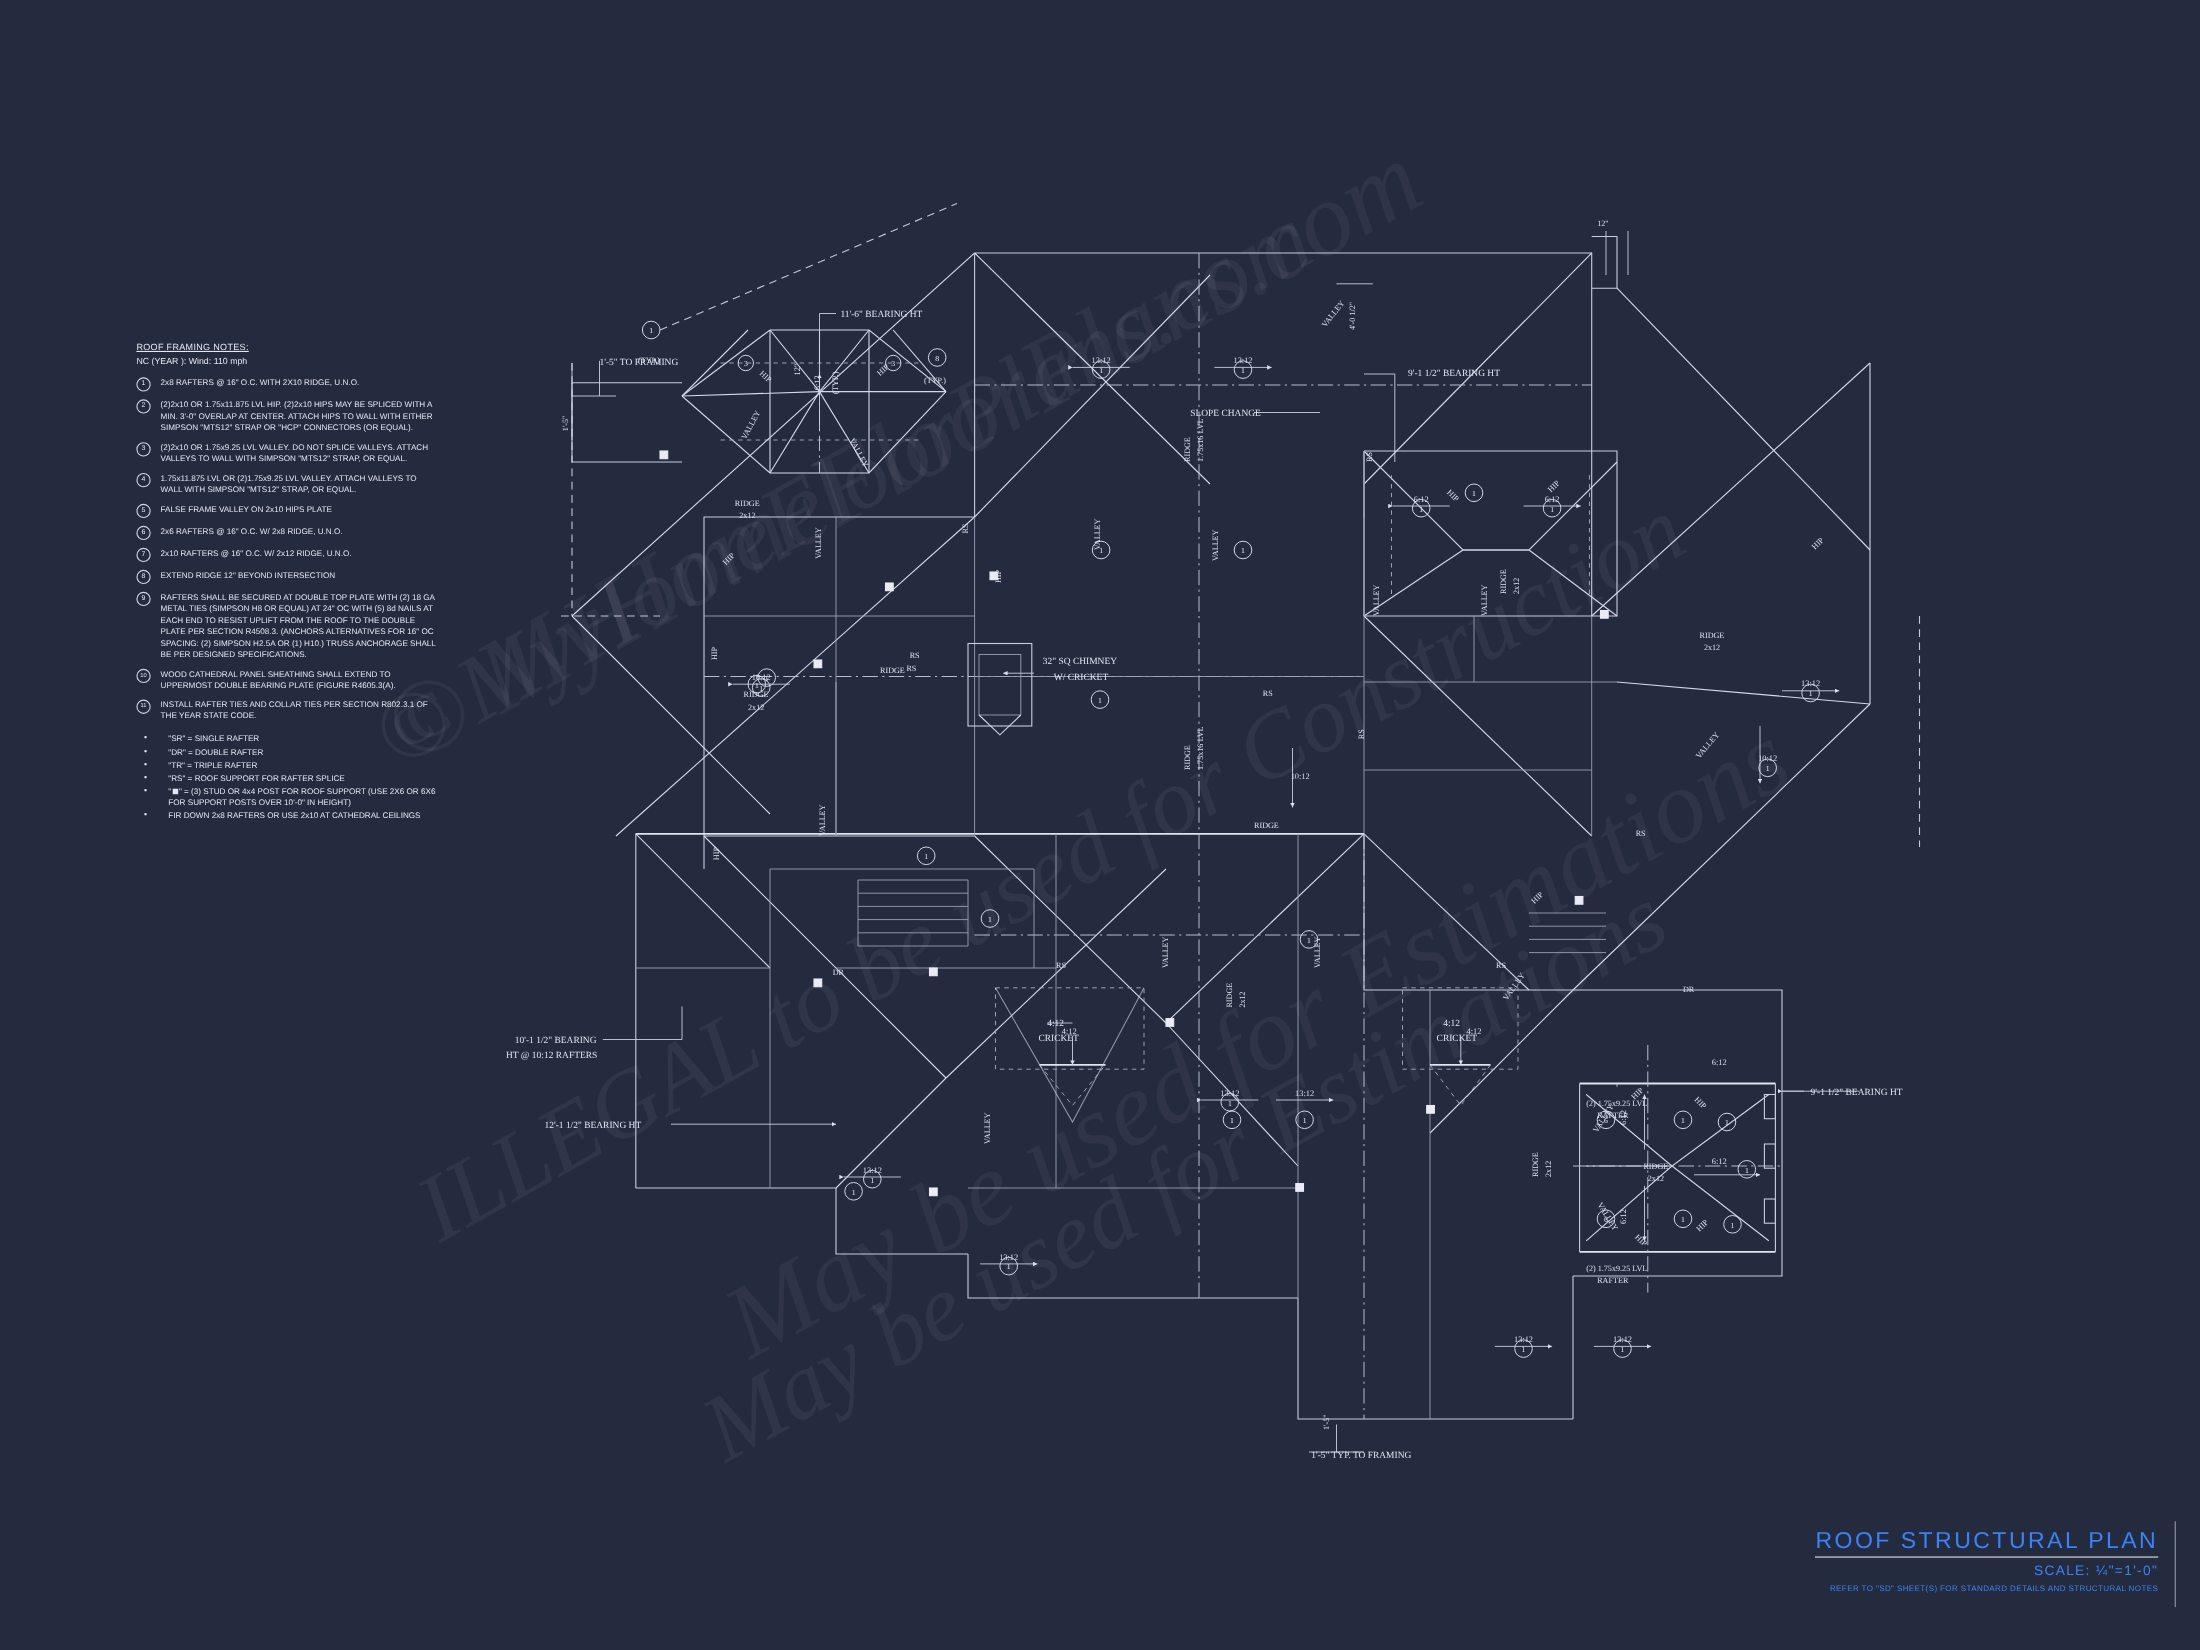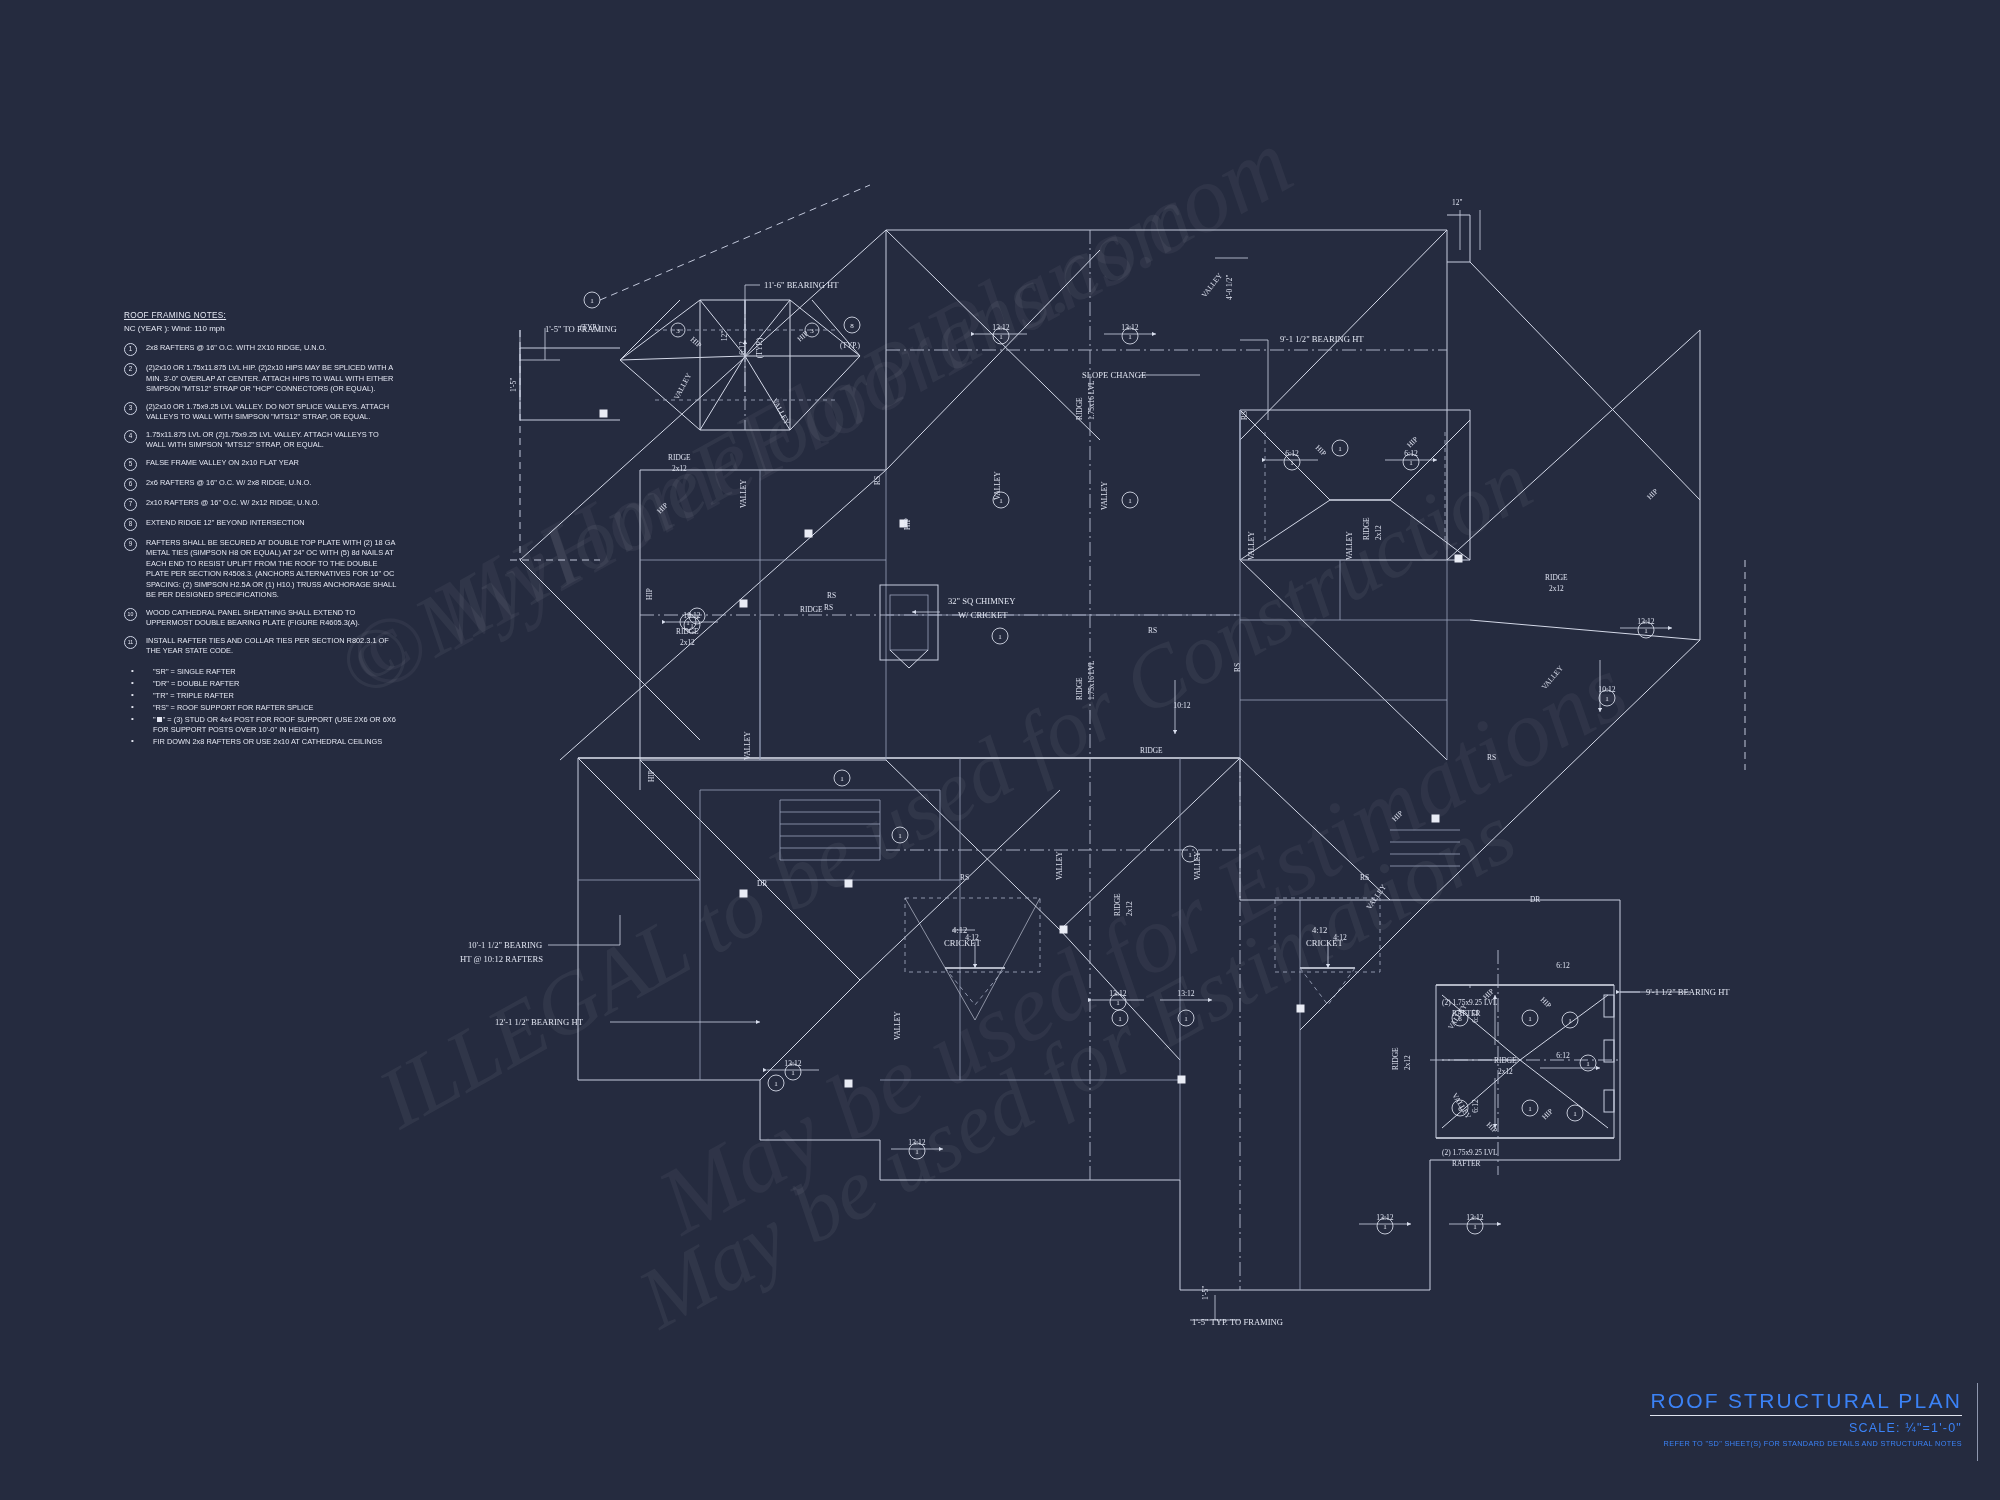--- a/index.html
+++ b/index.html
@@ -643,21 +643,21 @@
     <div class="nrow">
       <div class="nnum"><span class="ncirc">3</span></div>
       <div class="ntext">(2)2x10 OR 1.75x9.25 LVL VALLEY.  DO NOT SPLICE VALLEYS.  ATTACH VALLEYS TO WALL WITH SIMPSON "MTS12" STRAP, OR EQUAL.</div>
     </div>
     <div class="nrow">
       <div class="nnum"><span class="ncirc">4</span></div>
       <div class="ntext">1.75x11.875 LVL OR (2)1.75x9.25 LVL VALLEY.  ATTACH VALLEYS TO WALL WITH SIMPSON "MTS12" STRAP, OR EQUAL.</div>
     </div>
     <div class="nrow">
       <div class="nnum"><span class="ncirc">5</span></div>
-      <div class="ntext">FALSE FRAME VALLEY ON 2x10 FLAT YEAR</div>
+      <div class="ntext">FALSE FRAME VALLEY ON 2x10 HIPS PLATE</div>
     </div>
     <div class="nrow">
       <div class="nnum"><span class="ncirc">6</span></div>
       <div class="ntext">2x6 RAFTERS @ 16" O.C. W/ 2x8 RIDGE, U.N.O.</div>
     </div>
     <div class="nrow">
       <div class="nnum"><span class="ncirc">7</span></div>
       <div class="ntext">2x10 RAFTERS @ 16" O.C. W/ 2x12 RIDGE, U.N.O.</div>
     </div>
     <div class="nrow">

